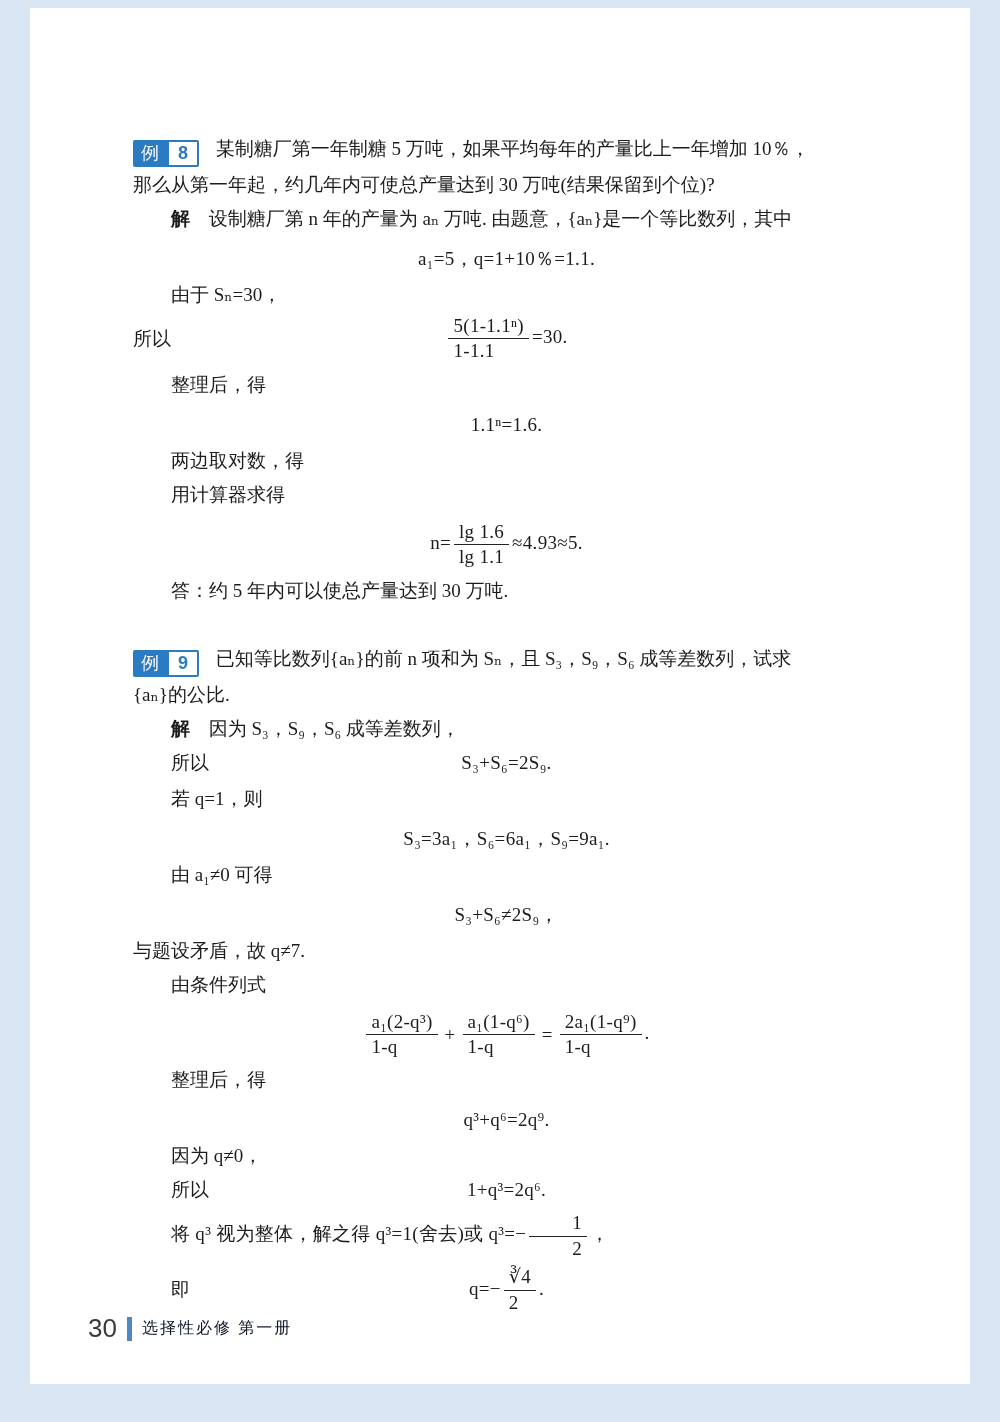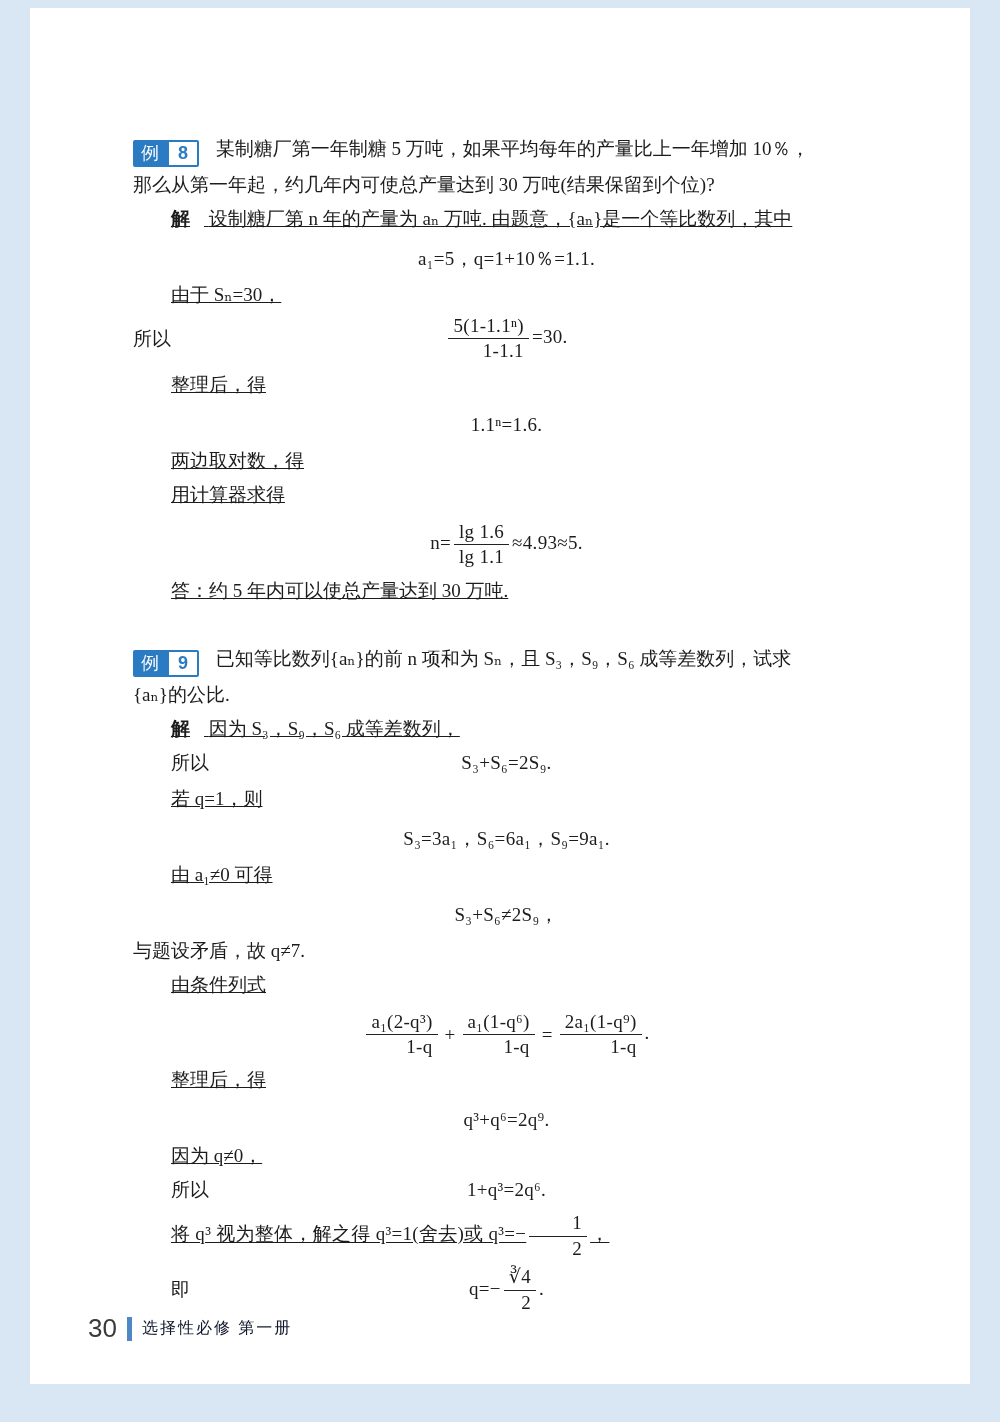--- a/index.html
+++ b/index.html
@@ -14,37 +14,37 @@
     position:absolute;left:30px;top:8px;width:940px;height:1376px;
     background:#ffffff;
   }
   .content{
     padding:125px 90px 0 103px;
     font-size:19px;
     line-height:32px;
   }
   .para{margin:0 0 2px 0;}
   .first-line{text-indent:0;}
-  .indent{text-indent:38px;text-decoration:underline;}
+  .indent{text-indent:38px;}
   .sol{font-family:"Liberation Sans","DejaVu Sans",sans-serif;font-weight:700;margin-right:14px;}
   .badge{
     display:inline-flex;align-items:stretch;vertical-align:-4px;
     height:27px;line-height:23px;
     font-family:"Liberation Sans","DejaVu Sans",sans-serif;
     font-size:18px;margin-right:12px;
   }
   .badge-label{background:#2b7bc2;color:#fff;padding:2px 8px;border-radius:2px 0 0 2px;}
   .badge-number{border:2px solid #2b7bc2;color:#2b7bc2;background:#fff;padding:0px 9px;font-weight:700;border-radius:0 2px 2px 0;}
   .formula{font-family:"Liberation Serif","DejaVu Serif",serif;letter-spacing:.3px;}
   .center{text-align:center;margin:8px 0 4px 0;}
   .labeled{position:relative;text-align:center;margin:2px 0 4px 0;}
   .labeled .side{position:absolute;left:0;top:50%;transform:translateY(-50%);letter-spacing:0;}
   .labeled.side-indent .side{left:38px;}
   .frac{
-    display:inline-block;vertical-align:middle;text-align:right;
+    display:inline-block;vertical-align:middle;text-align:left;
     line-height:1.18;margin:2px 3px;
   }
   .frac .num{display:block;border-bottom:1.3px solid #222;padding:0 5px 1px 5px;}
   .frac .den{display:block;padding:1px 5px 0 5px;}
   .op{display:inline-block;vertical-align:middle;margin:0 4px;}
   .ex9{margin-top:36px;}
   .footer{
     position:absolute;left:58px;bottom:40px;
     display:flex;align-items:center;gap:10px;
     font-family:"Liberation Sans","DejaVu Sans",sans-serif;

